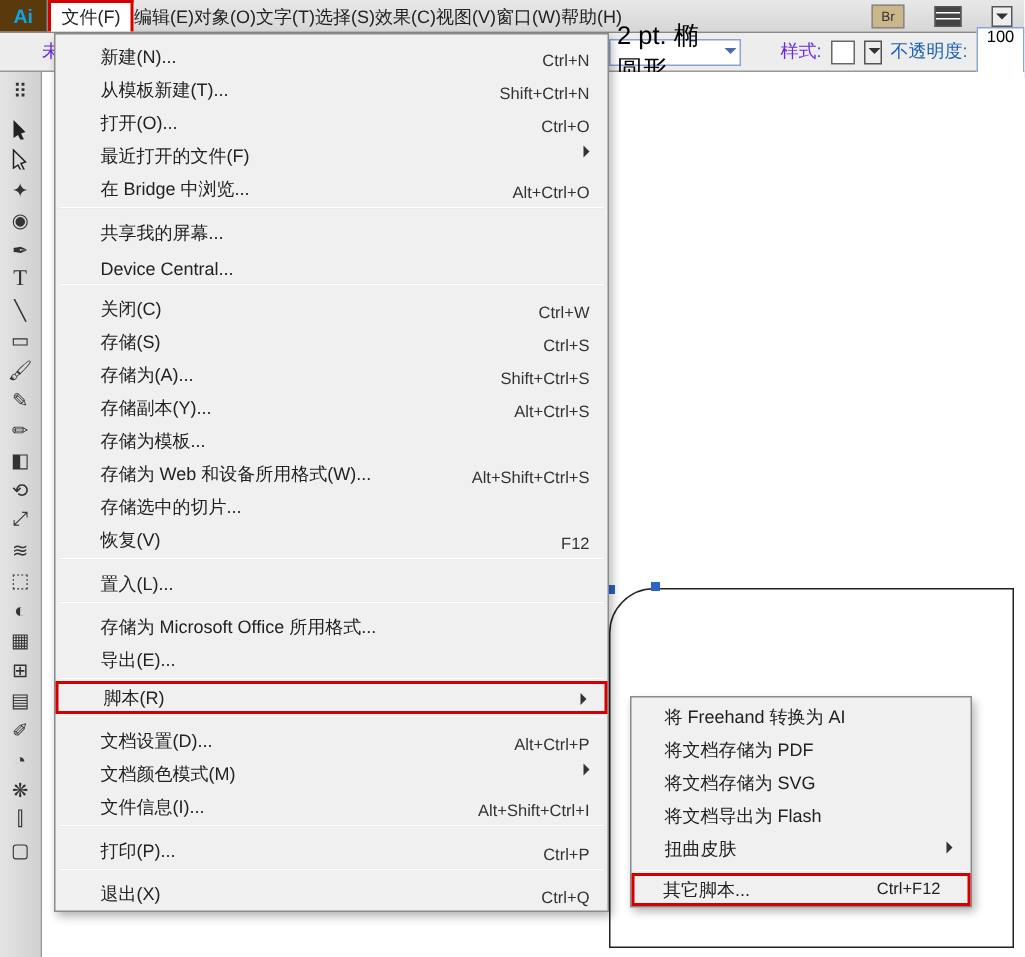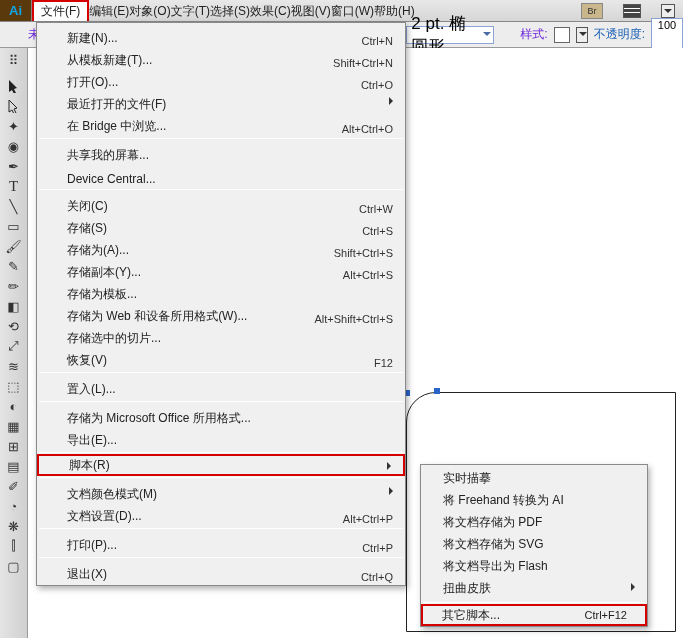--- a/index.html
+++ b/index.html
@@ -192,43 +192,44 @@
     <div class="dd-row">
       <span class="lbl">导出(E)...</span>
     </div>
     <div class="dd-sep"></div>
     <div class="dd-row highlight-red">
       <span class="lbl">脚本(R)</span>
       <span class="arrow"></span>
     </div>
     <div class="dd-sep"></div>
     <div class="dd-row">
-      <span class="lbl">文档颜色模式(M)</span>
-      <span class="arrow"></span>
-    </div>
-    <div class="dd-row">
       <span class="lbl">文档设置(D)...</span>
       <span class="sc">Alt+Ctrl+P</span>
     </div>
+    <div class="dd-row">
+      <span class="lbl">文档颜色模式(M)</span>
+      <span class="arrow"></span>
+    </div>
+    <div class="dd-row">
+      <span class="lbl">文件信息(I)...</span>
+      <span class="sc">Alt+Shift+Ctrl+I</span>
+    </div>
     <div class="dd-sep"></div>
     <div class="dd-row">
       <span class="lbl">打印(P)...</span>
       <span class="sc">Ctrl+P</span>
     </div>
     <div class="dd-sep"></div>
     <div class="dd-row">
       <span class="lbl">退出(X)</span>
       <span class="sc">Ctrl+Q</span>
     </div>
   </div>
 
 <div class="submenu" id="scripts-menu">
-    <div class="sm-row">
-      <span class="lbl">实时描摹</span>
-    </div>
     <div class="sm-row">
       <span class="lbl">将 Freehand 转换为 AI</span>
     </div>
     <div class="sm-row">
       <span class="lbl">将文档存储为 PDF</span>
     </div>
     <div class="sm-row">
       <span class="lbl">将文档存储为 SVG</span>
     </div>
     <div class="sm-row">

